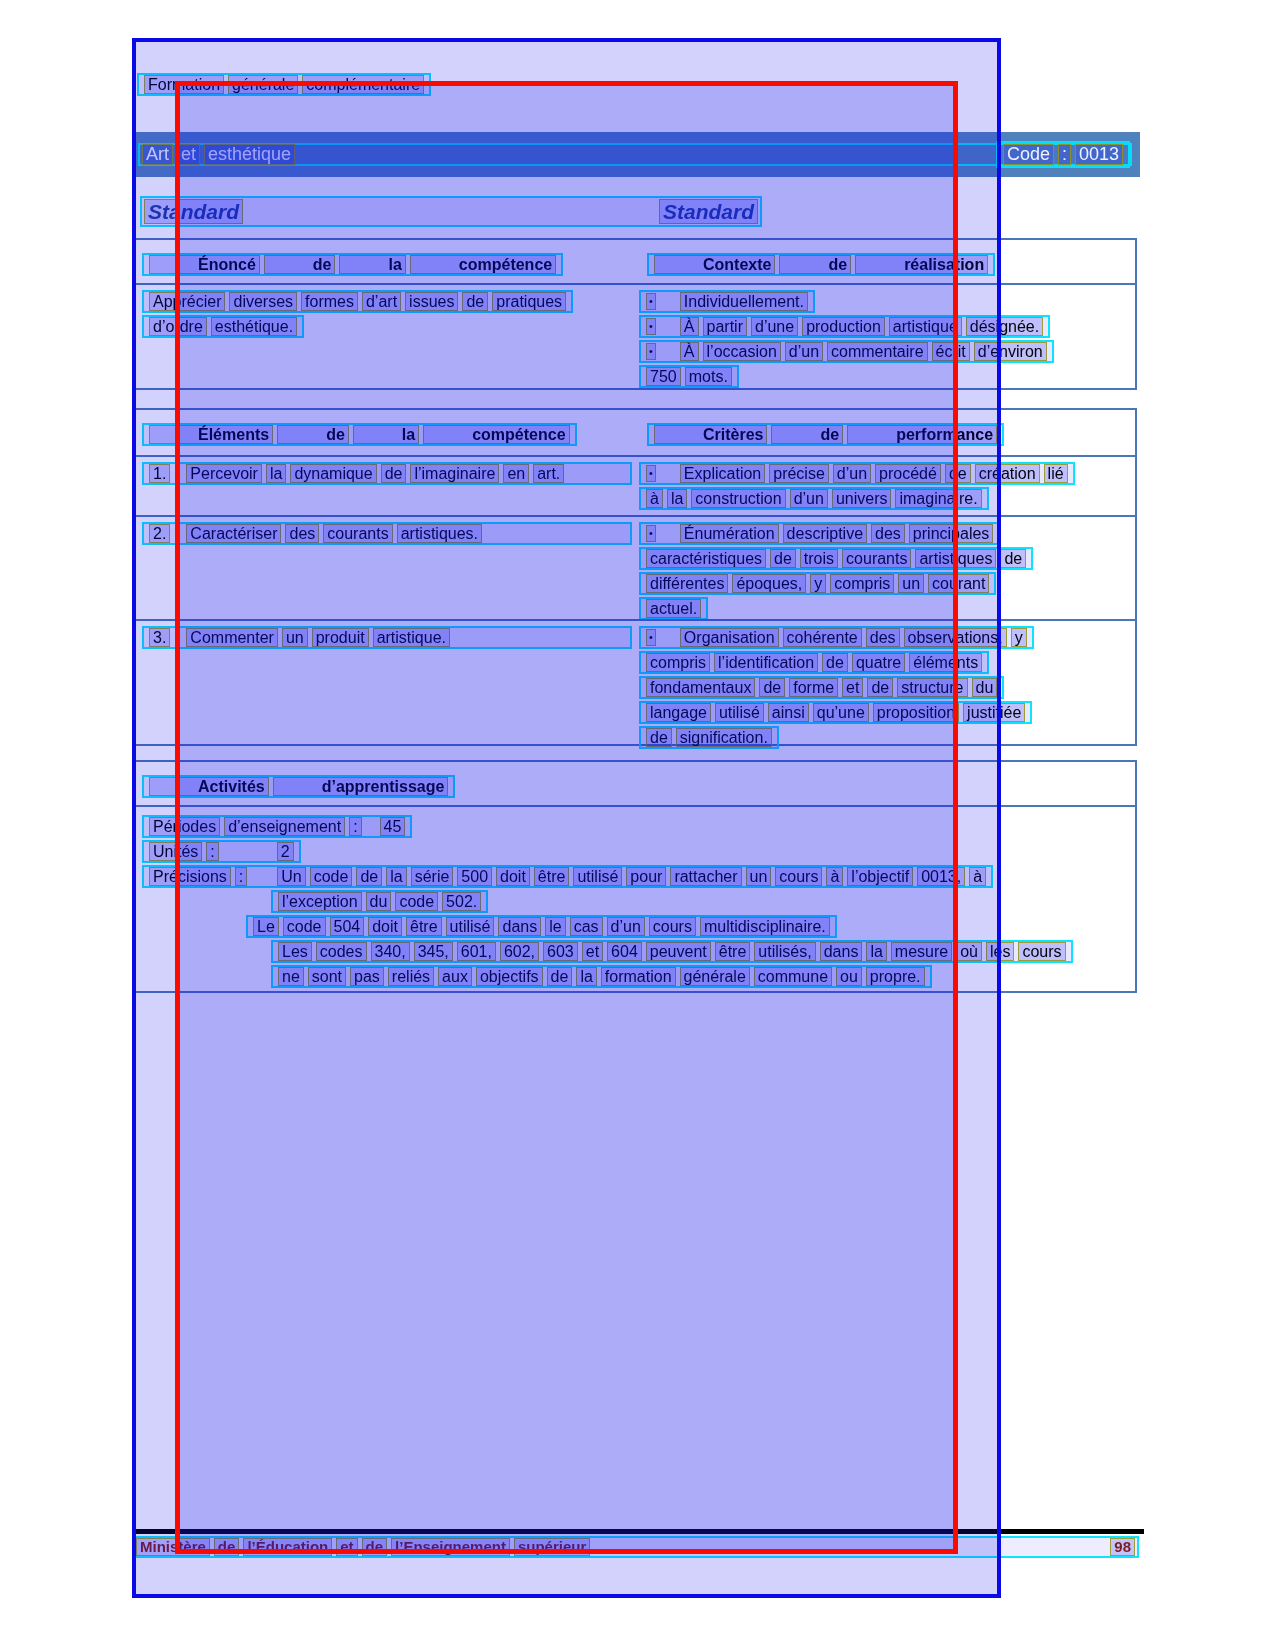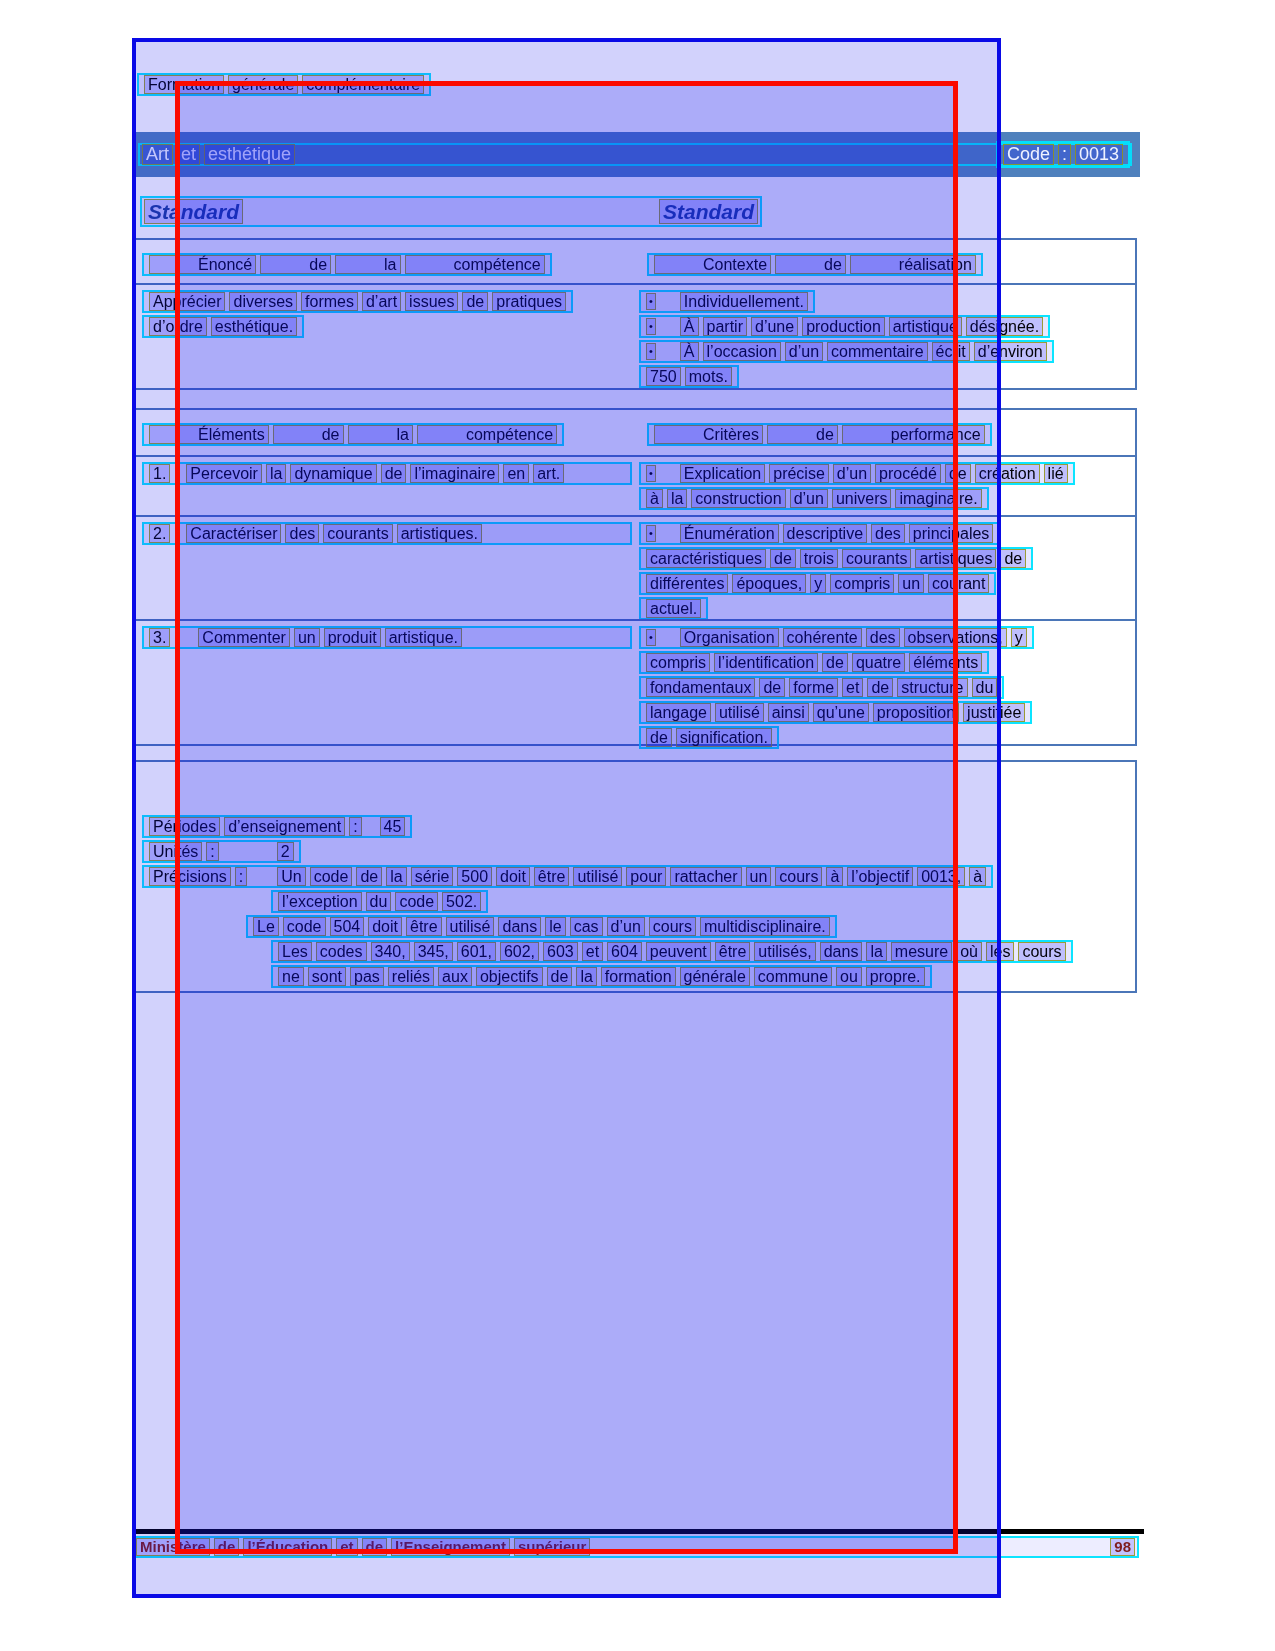--- a/index.html
+++ b/index.html
@@ -33,21 +33,21 @@
   
   .headline{left:140px;top:196px;width:622px;height:31px;display:flex;
             justify-content:space-between;align-items:center;box-sizing:border-box;
             border:2px solid rgba(0,228,255,.95);background:rgba(28,28,250,.10);
             font-style:italic;font-weight:700;}
   .headline .w{font-size:21px;line-height:23px;color:#1d3da0;font-weight:700;font-style:italic;}
 
   
   .tbl{border:2px solid #4b76b8;box-sizing:border-box;}
   .thead{position:relative;border-bottom:2px solid #4b76b8;box-sizing:border-box;}
-  .thead .line .w{font-weight:400;padding-left:48px;}
+  .thead .line .w{font-weight:700;padding-left:48px;}
   .hl{position:absolute;left:8px;top:13px;}
   .hr{position:absolute;left:513px;top:13px;}
   .trow{position:relative;box-sizing:border-box;}
   .trow + .trow{border-top:2px solid #4b76b8;}
   .cell-l{position:absolute;left:8px;top:5px;}
   .cell-r{position:absolute;left:505px;top:5px;}
   .t1{left:132px;top:238px;width:1005px;height:152px;}
   .t1 .thead{height:45px;}
   .t2{left:132px;top:408px;width:1005px;height:338px;}
   .t2 .thead{height:47px;}
@@ -276,21 +276,21 @@
                 <span class="w">actuel.</span>
               </div>
             </div>
         </div>
       </div>
       <div class="trow" style="height:129px">
         <div class="cell-l">
           <div class="lines">
               <div class="line">
                 <span class="w">3.</span>
-                <span class="w" style="margin-left: 26px; text-align: center;">Commenter</span>
+                <span class="w" style="margin-left: 14px; text-align: center;">Commenter</span>
                 <span class="w">un</span>
                 <span class="w">produit</span>
                 <span class="w">artistique.</span>
               </div>
             </div>
         </div>
         <div class="cell-r">
           <div class="lines">
               <div class="line">
                 <span class="w blt">•</span>
@@ -327,20 +327,28 @@
               <div class="line">
                 <span class="w">de</span>
                 <span class="w">signification.</span>
               </div>
             </div>
         </div>
       </div>
     </div>
 
     <div class="tbl t3 abs">
+      <div class="thead">
+        <div class="hl">
+            <div class="line">
+              <span class="w">Activités</span>
+              <span class="w">d’apprentissage</span>
+            </div>
+          </div>
+      </div>
       <div class="t3body">
         <div class="lines">
             <div class="line">
               <span class="w">Périodes</span>
               <span class="w">d’enseignement</span>
               <span class="w">:</span>
               <span class="w" style="margin-left: 16px;">45</span>
             </div>
             <div class="line">
               <span class="w">Unités</span>

